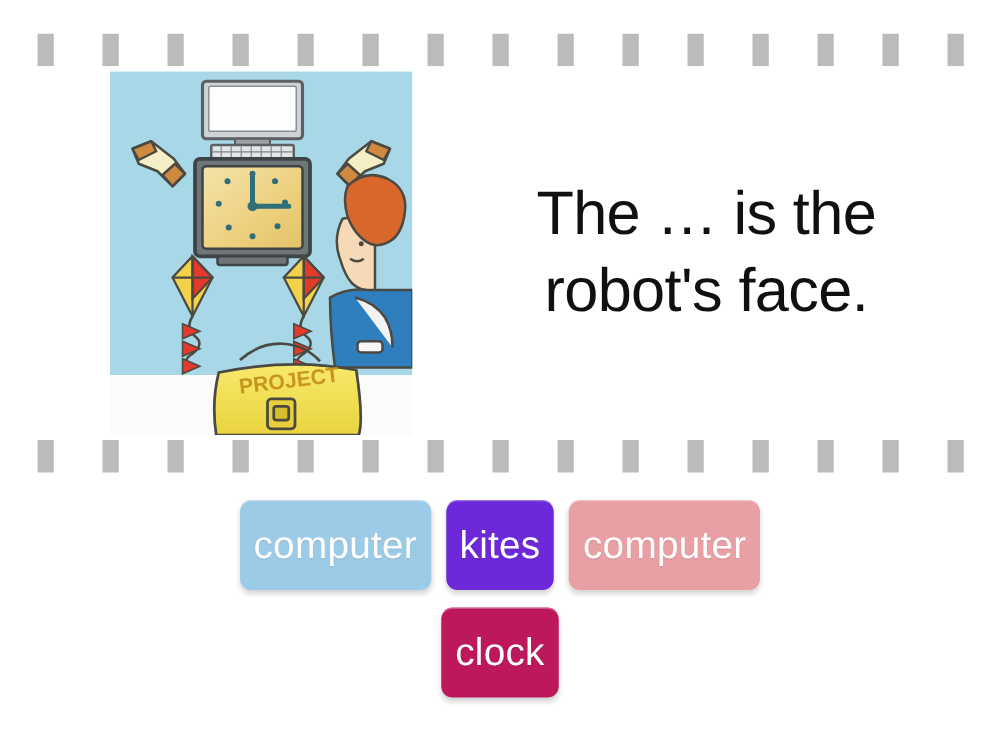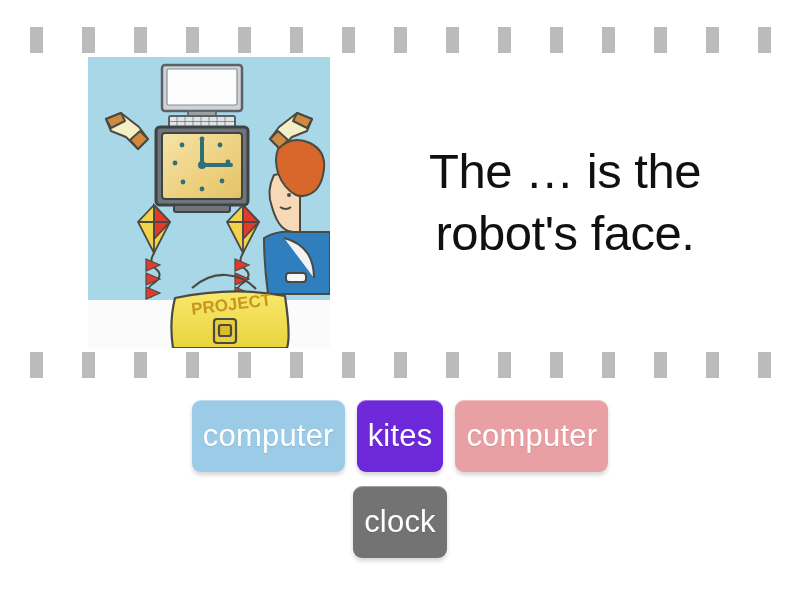--- a/index.html
+++ b/index.html
@@ -265,17 +265,17 @@
       <div class="dash" style="background: rgb(187, 187, 187);"></div>
     </div>
 
   <div class="answers" id="answers">
       <div class="answer-row">
         <button class="answer-btn" style="background: rgb(156, 203, 232);">computer</button>
         <button class="answer-btn" style="background: #6d28d9;">kites</button>
         <button class="answer-btn" style="background: rgb(232, 160, 164);">computer</button>
       </div>
       <div class="answer-row answer-row-2">
-        <button class="answer-btn" style="background: #737373; text-align: right;">clock</button>
+        <button class="answer-btn" style="background: #be185d; text-align: right;">clock</button>
       </div>
     </div>
 
 </div>
 
 </body></html>

